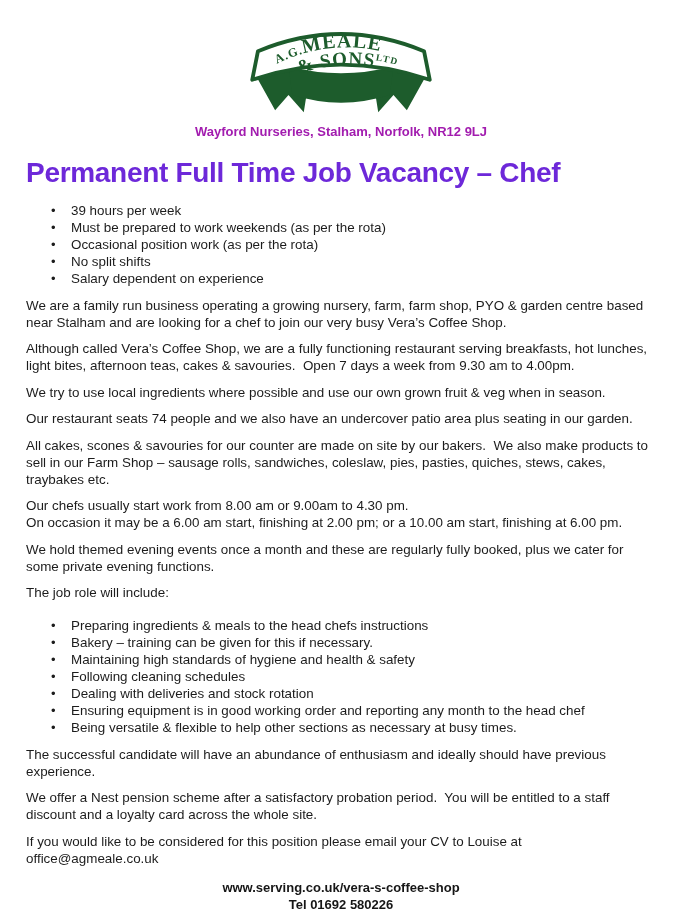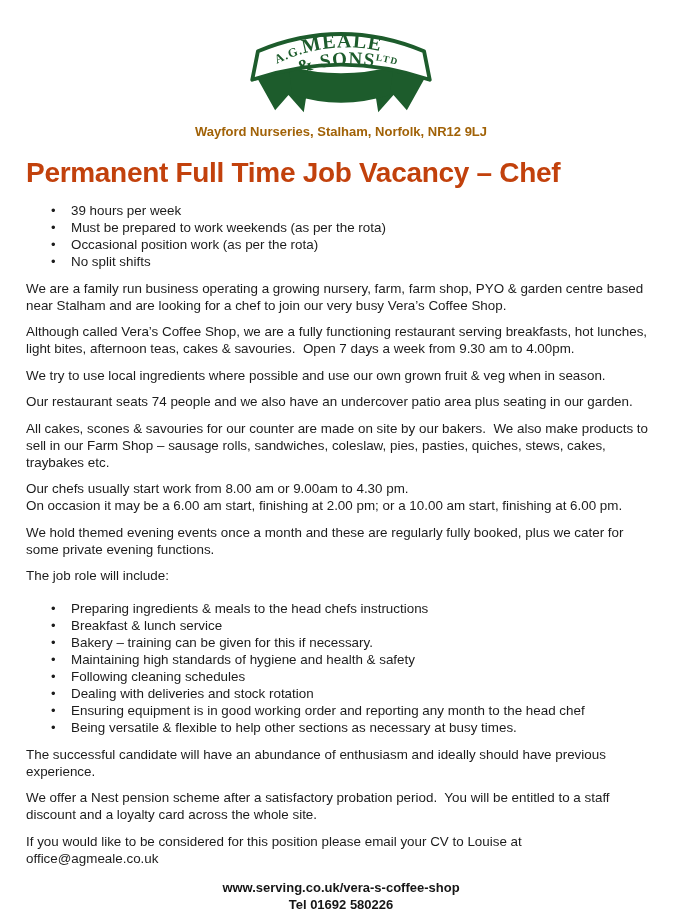--- a/index.html
+++ b/index.html
@@ -20,28 +20,28 @@
   .logo-shape { fill: #1d5c2c; }
   .logo-banner { fill: #ffffff; stroke: #1d5c2c; stroke-width: 4; stroke-linejoin: round; }
   .logo-text { fill: #1d5c2c; font-family: "Liberation Serif", serif; font-weight: bold; letter-spacing: 1px; }
 
   .address {
     text-align: center;
     font-weight: bold;
     font-size: 13px;
     line-height: 16px;
     margin: 6px 0 0 0;
-    color: #a16207;
+    color: #a21caf;
   }
 
   h1.title {
     font-size: 28px;
     font-weight: bold;
     letter-spacing: -0.3px;
-    color: #c2410c;
+    color: #6d28d9;
     margin: 16px 0 12px 0;
     line-height: 34px;
   }
 
   .body-text, ul.bullets li, p {
     font-size: 13.4px;
     line-height: 17px;
   }
 
   ul.bullets {
@@ -100,38 +100,38 @@
 
   <div class="address">Wayford Nurseries, Stalham, Norfolk, NR12 9LJ</div>
 
   <h1 class="title">Permanent Full Time Job Vacancy – Chef</h1>
 
   <ul class="bullets">
       <li>39 hours per week</li>
       <li>Must be prepared to work weekends (as per the rota)</li>
       <li>Occasional position work (as per the rota)</li>
       <li>No split shifts</li>
+      <li>Salary dependent on experience</li>
     </ul>
 
   <div class="body-text">
       <p>We are a family run business operating a growing nursery, farm, farm shop, PYO &amp; garden centre based near Stalham and are looking for a chef to join our very busy Vera’s Coffee Shop.</p>
       <p>Although called Vera’s Coffee Shop, we are a fully functioning restaurant serving breakfasts, hot lunches, light bites, afternoon teas, cakes &amp; savouries.  Open 7 days a week from 9.30 am to 4.00pm.</p>
       <p>We try to use local ingredients where possible and use our own grown fruit &amp; veg when in season.</p>
       <p>Our restaurant seats 74 people and we also have an undercover patio area plus seating in our garden.</p>
       <p>All cakes, scones &amp; savouries for our counter are made on site by our bakers.  We also make products to sell in our Farm Shop – sausage rolls, sandwiches, coleslaw, pies, pasties, quiches, stews, cakes, traybakes etc.</p>
       <p>Our chefs usually start work from 8.00 am or 9.00am to 4.30 pm.
 On occasion it may be a 6.00 am start, finishing at 2.00 pm; or a 10.00 am start, finishing at 6.00 pm.</p>
       <p>We hold themed evening events once a month and these are regularly fully booked, plus we cater for some private evening functions.</p>
     </div>
 
   <p class="intro">The job role will include:</p>
 
   <ul class="bullets">
       <li>Preparing ingredients &amp; meals to the head chefs instructions</li>
-      <li>Breakfast &amp; lunch service</li>
       <li>Bakery – training can be given for this if necessary.</li>
       <li>Maintaining high standards of hygiene and health &amp; safety</li>
       <li>Following cleaning schedules</li>
       <li>Dealing with deliveries and stock rotation</li>
       <li>Ensuring equipment is in good working order and reporting any month to the head chef</li>
       <li>Being versatile &amp; flexible to help other sections as necessary at busy times.</li>
     </ul>
 
   <div class="body-text">
       <p>The successful candidate will have an abundance of enthusiasm and ideally should have previous experience.</p>

